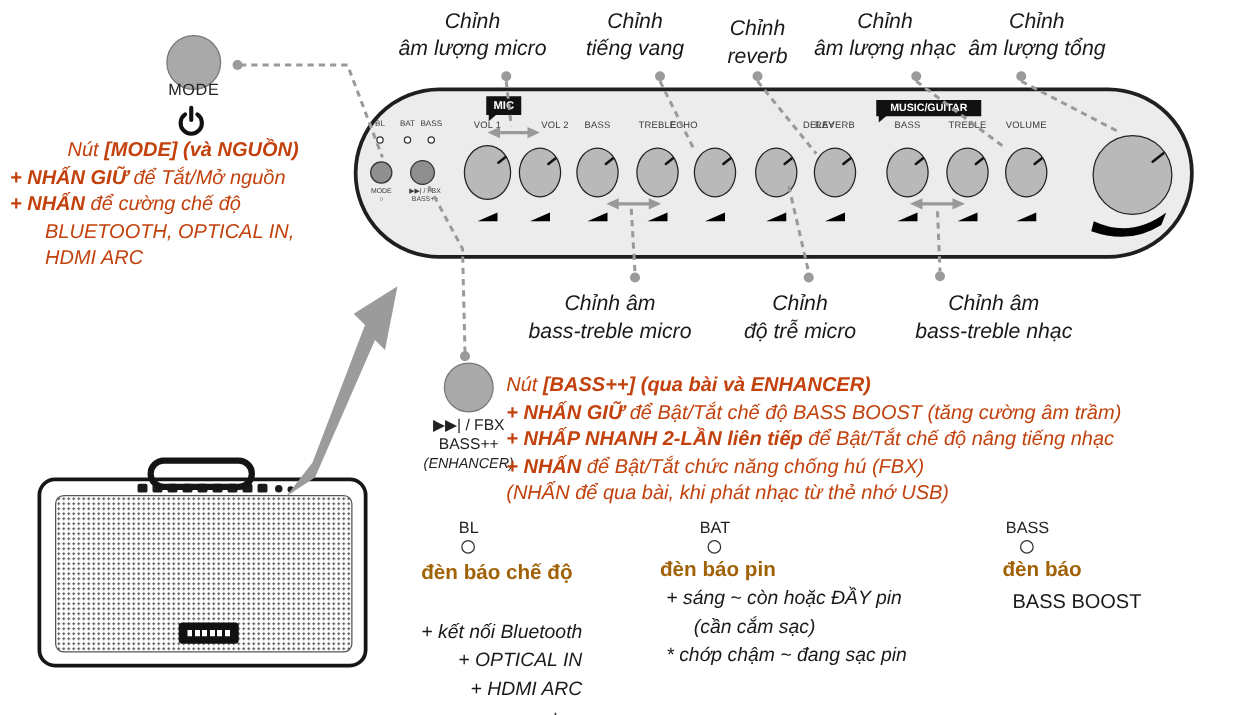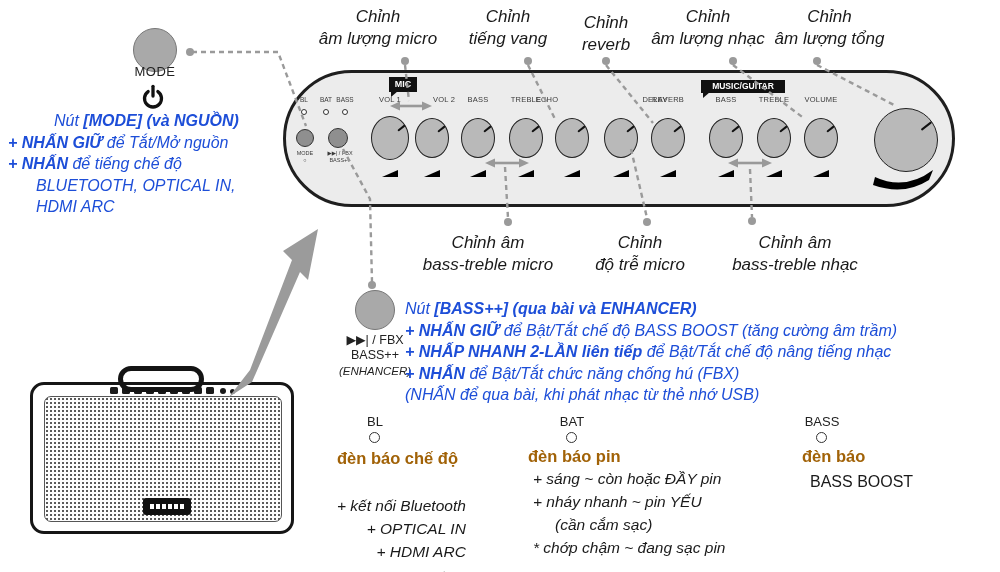--- a/index.html
+++ b/index.html
@@ -27,21 +27,21 @@
   .sledlabel{position:absolute;font-size:6.5px;color:#3a3a3a;text-align:center;z-index:2;}
   .sled{position:absolute;width:6px;height:6px;border:1.3px solid #333;border-radius:50%;
         background:#fff;box-sizing:border-box;z-index:2;}
   .pbtn{position:absolute;border-radius:50%;background:#8f8f8f;border:1.5px solid #333;
         box-sizing:border-box;z-index:2;}
   .pbtnlabel{position:absolute;font-size:5.5px;line-height:7px;color:#3a3a3a;text-align:center;z-index:2;}
   
   .bigbtn{position:absolute;border-radius:50%;background:#a9a9a9;border:1px solid #777;
           box-sizing:border-box;z-index:2;}
   
-  .note{position:absolute;font-style:italic;font-size:16px;line-height:21.5px;color:#1d4ed8;z-index:4;}
+  .note{position:absolute;font-style:italic;font-size:16px;line-height:21.5px;color:#c2410c;z-index:4;}
   .note .b{font-weight:bold;}
   .ind1{padding-left:46px;}
   .ind2{padding-left:28px;}
   .ledlab{position:absolute;font-size:13px;color:#222;text-align:center;z-index:4;}
   .ledc{position:absolute;width:11px;height:11px;border:1.6px solid #333;border-radius:50%;
         background:#fff;box-sizing:border-box;z-index:4;}
   .ledtitle{position:absolute;font-weight:bold;font-size:16.5px;color:#a16207;z-index:4;}
   .ledlist{position:absolute;font-style:italic;font-size:15.5px;line-height:23px;color:#1a1a1a;z-index:4;}
   .ledlist .indent{padding-left:22px;}
   .upright{font-style:normal;font-size:16px;}
@@ -162,21 +162,21 @@
   <div class="bigbtn" style="left:133px;top:28px;width:44px;height:44px;"></div>
   <div class="ledlab" style="left:120px;top:64px;width:70px;letter-spacing:.5px;">MODE</div>
   <svg class="powericon" width="24" height="26" viewBox="0 0 24 25">
     <path d="M7.12,7.04 A8.5,8.5 0 1 0 16.88,7.04" fill="none" stroke="#111" stroke-width="3.3" stroke-linecap="round"></path>
     <line x1="12" y1="1.8" x2="12" y2="11.5" stroke="#111" stroke-width="3.3" stroke-linecap="round"></line>
   </svg>
 
   <div class="note" style="left:8px;top:110px;width:276px;">
     <div class="ind1"><span>Nút </span><span class="b">[MODE] (và NGUỒN)</span></div>
     <div><span class="b">+ NHẤN GIỮ</span><span> để Tắt/Mở nguồn</span></div>
-    <div><span class="b">+ NHẤN</span><span> để tiếng chế độ</span></div>
+    <div><span class="b">+ NHẤN</span><span> để cường chế độ</span></div>
     <div class="ind2"><span>BLUETOOTH, OPTICAL IN,</span></div>
     <div class="ind2"><span>HDMI ARC</span></div>
   </div>
 
   <div class="bigbtn" style="left:355px;top:290px;width:40px;height:40px;"></div>
   <div class="ledlab" style="left:325px;top:332px;width:100px;font-size:12.5px;"><span>▶▶| / FBX</span></div>
   <div class="ledlab" style="left:325px;top:348px;width:100px;font-size:12.5px;">BASS++</div>
   <div class="ledlab" style="left:325px;top:365px;width:100px;font-size:11.5px;font-style:italic;">(ENHANCER)</div>
 
   <div class="note" style="left:405px;top:298px;width:575px;">
@@ -195,21 +195,20 @@
     <div>+ OPTICAL IN</div>
     <div>+ HDMI ARC</div>
     <div>+ ...</div>
   </div>
 
   <div class="ledlab" style="left:552px;top:414px;width:40px;">BAT</div>
   <div class="ledc" style="left:566px;top:432px;"></div>
   <div class="ledtitle" style="left:528px;top:447px;">đèn báo pin</div>
   <div class="ledlist" style="left:533px;top:467px;">
     <div>+ sáng ~ còn hoặc ĐẦY pin</div>
-    <div>+ nháy nhanh ~ pin YẾU</div>
     <div class="indent">(cần cắm sạc)</div>
     <div>* chớp chậm ~ đang sạc pin</div>
   </div>
 
   <div class="ledlab" style="left:802px;top:414px;width:40px;">BASS</div>
   <div class="ledc" style="left:816px;top:432px;"></div>
   <div class="ledtitle" style="left:802px;top:447px;">đèn báo</div>
   <div class="ledlist upright" style="left:810px;top:470px;">
     <div>BASS BOOST</div>
   </div>

